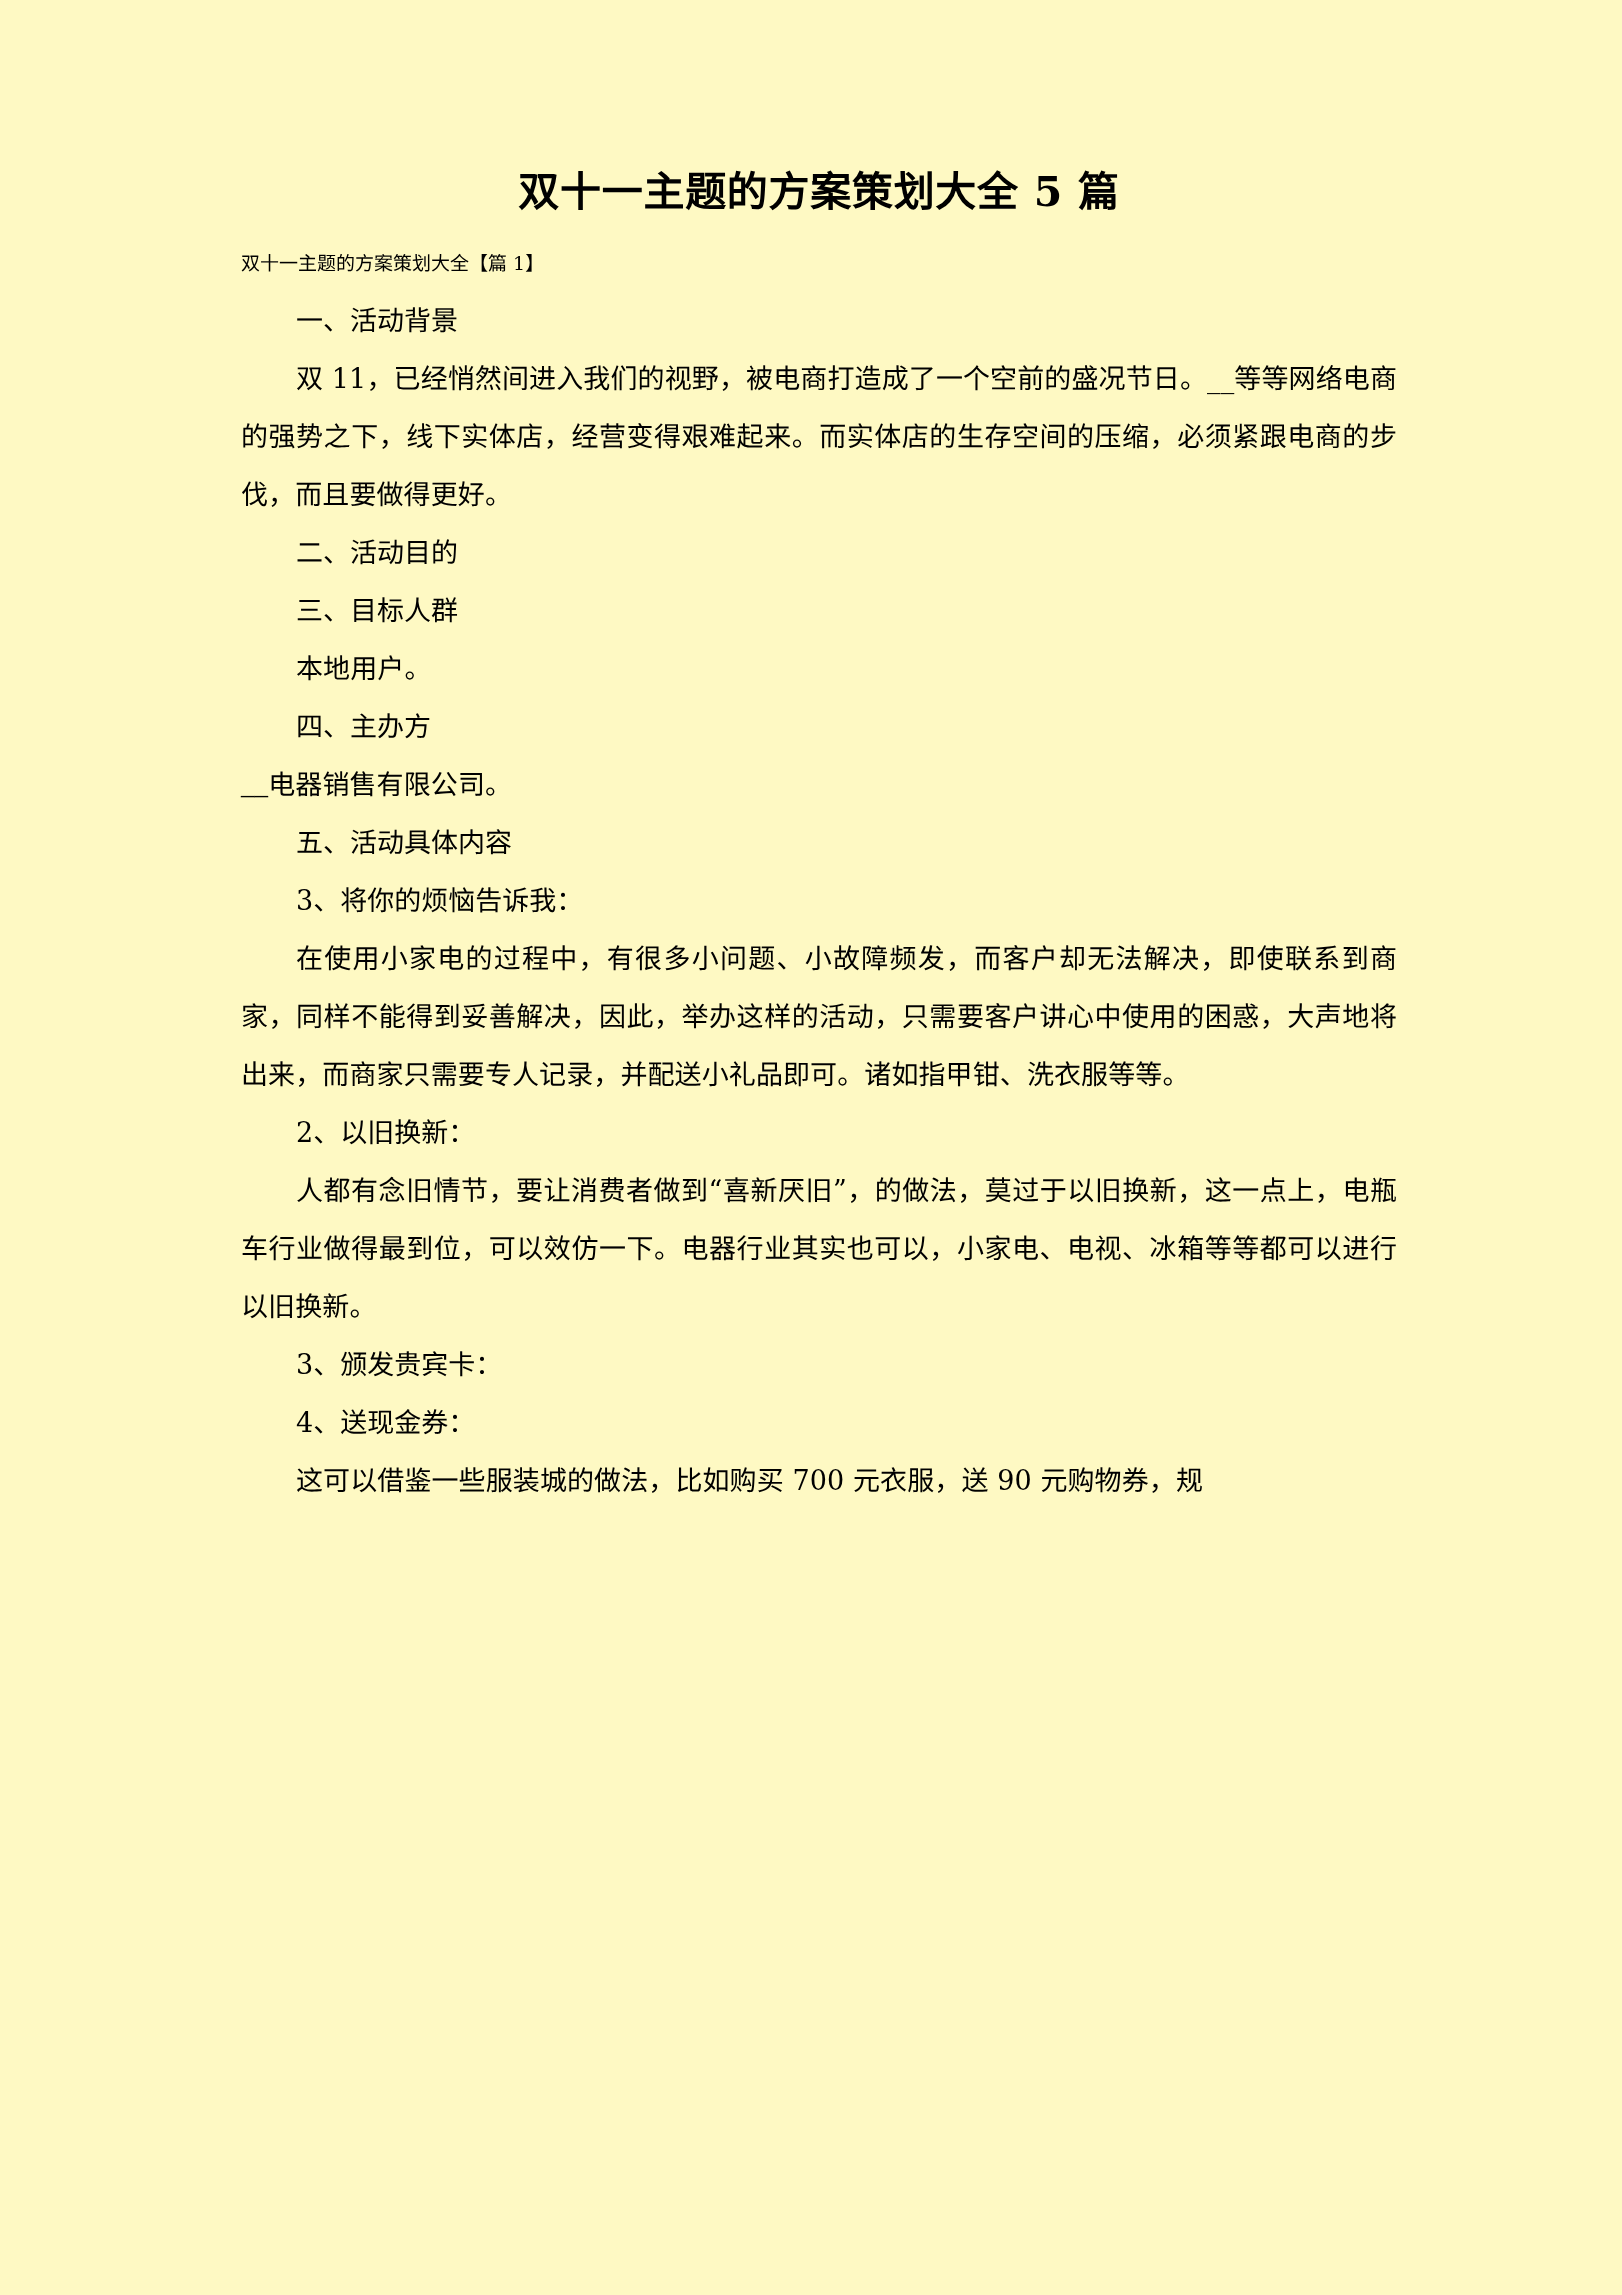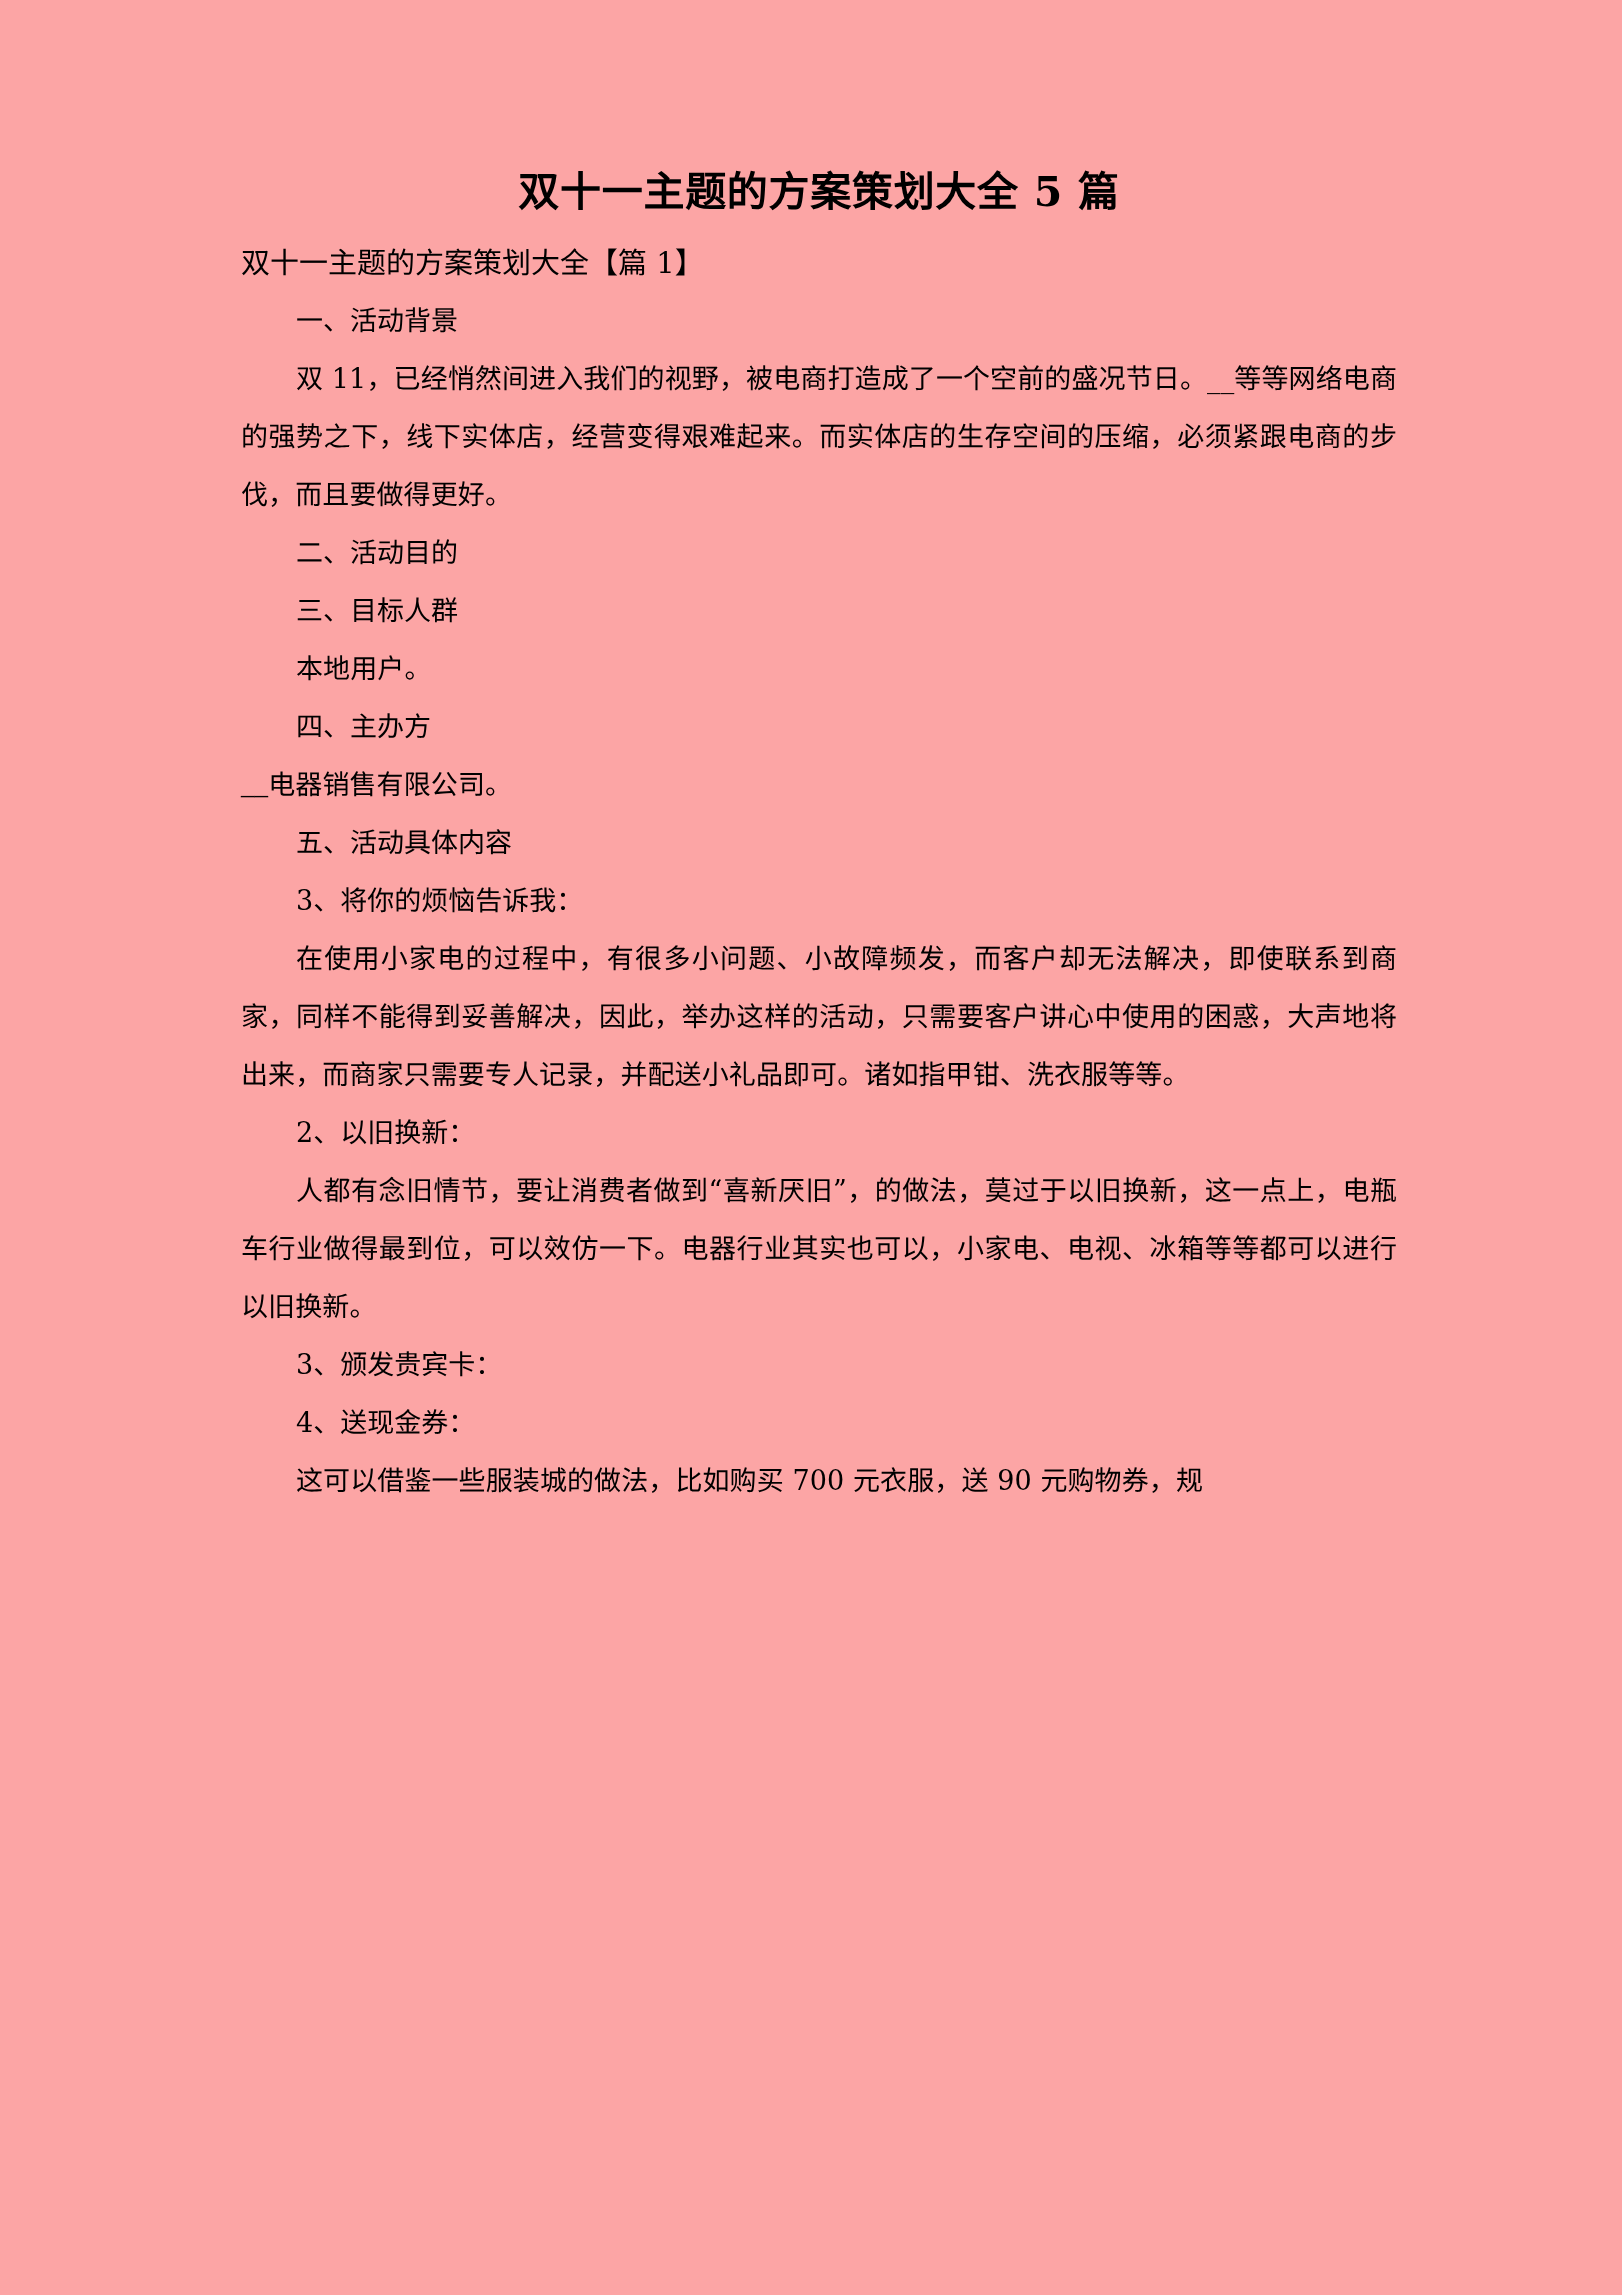--- a/index.html
+++ b/index.html
@@ -6,21 +6,21 @@
   html, body {
     margin: 0;
     padding: 0;
     background: #ffffff;
   }
 
   .page {
     position: relative;
     width: 1623px;
     height: 2295px;
-    background: #fca5a5;
+    background: #fef9c3;
     overflow: hidden;
     box-sizing: border-box;
     font-family: "DejaVu Serif", "Liberation Serif", serif;
     color: #000000;
   }
 
   
   .content {
     position: absolute;
     left: 241px;
@@ -33,21 +33,21 @@
     font-weight: bold;
     font-size: 41px;
     line-height: 56px;
     text-align: center;
     letter-spacing: 0.7px;
     margin: 0 0 14.4px 0;
     white-space: nowrap;
   }
 
   .subtitle {
-    font-size: 29px;
+    font-size: 19px;
     line-height: 58px;
     margin: 0;
     text-align: justify;
     text-justify: inter-ideograph;
   }
 
   .para {
     font-size: 27px;
     line-height: 58px;
     margin: 0;

